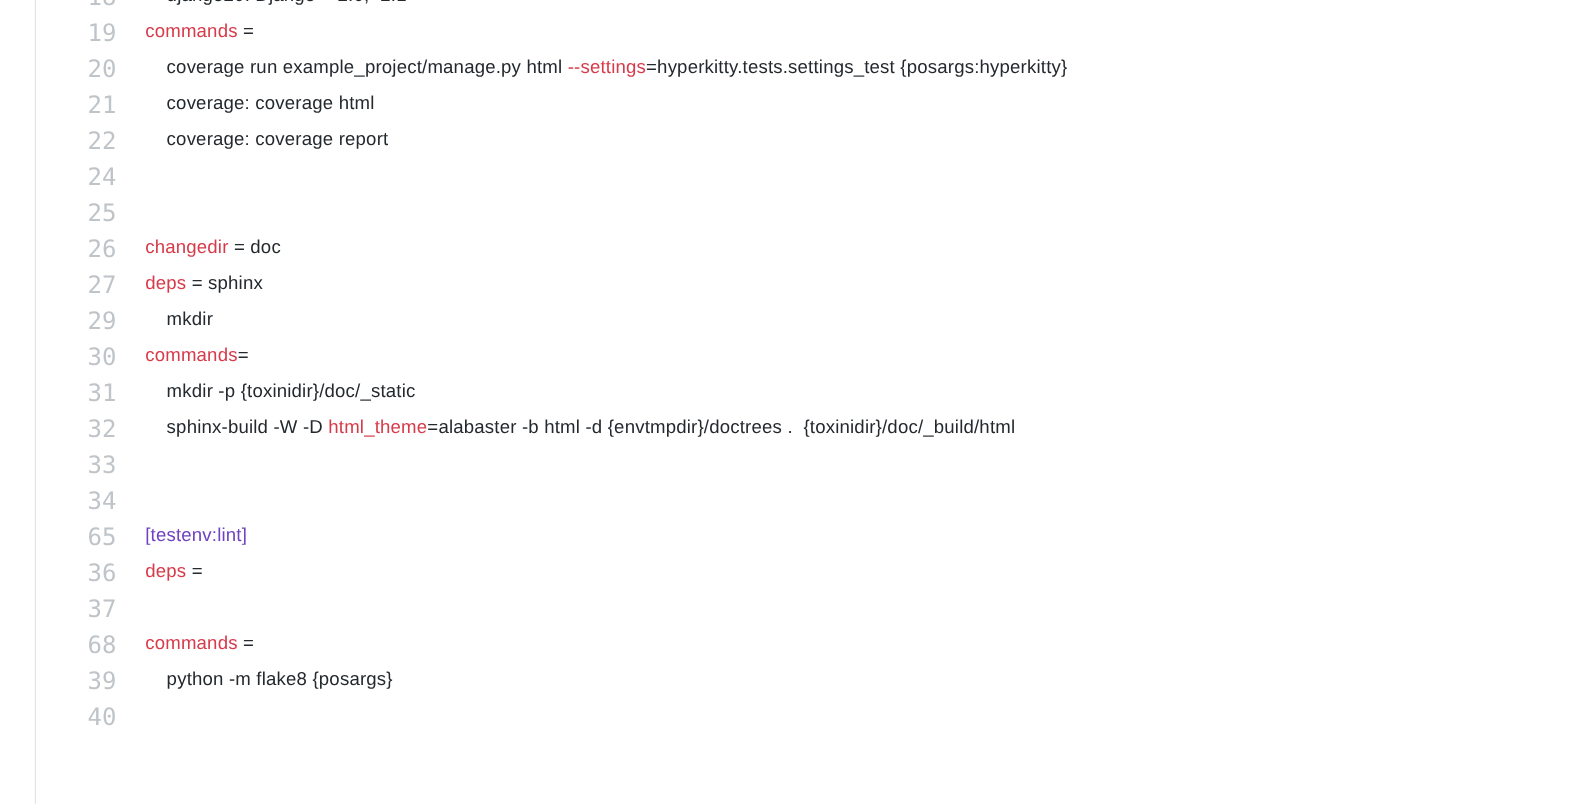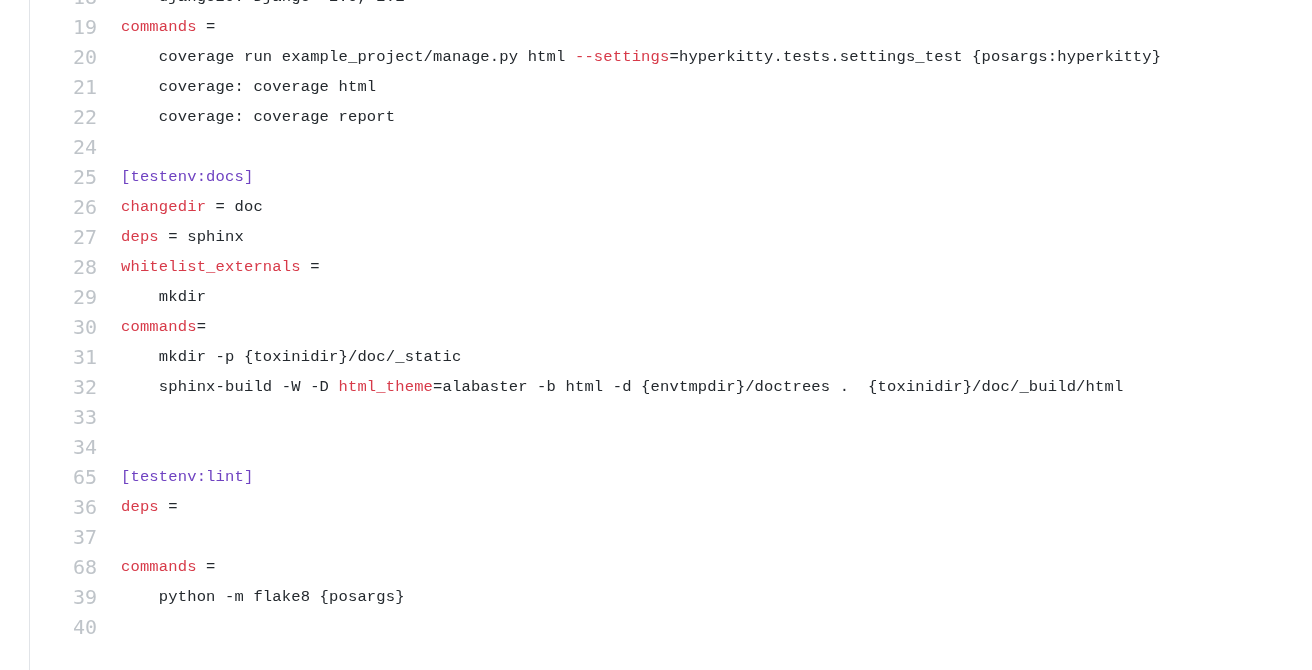--- a/index.html
+++ b/index.html
@@ -60,45 +60,44 @@
     font-family: "DejaVu Sans Mono", "Liberation Mono", monospace;
   }
 
   .line-code {
     position: absolute;
     left: 121px;
     top: 0;
     line-height: 30px;
     color: #24292e;
     white-space: pre;
-    font-family: Liberation Mono, monospace;
+    font-family: Liberation Sans, sans-serif;
     letter-spacing: 0.01em;
   }
 
   
   .tok-section { color: #6f42c1; }
   .tok-key     { color: #d73a49; }
   .tok-plain   { color: #24292e; }
 </style>
 </head>
 <body>
 
 <div id="code-viewer">
   <div id="gutter-rule"></div>
   <div id="code-lines">
       <div class="code-line"><span class="line-no">18</span><span class="line-code"><span class="tok-plain">    django20: Django&gt;=2.0,&lt;2.1</span></span></div>
       <div class="code-line"><span class="line-no">19</span><span class="line-code"><span class="tok-key">commands</span><span class="tok-plain"> =</span></span></div>
       <div class="code-line"><span class="line-no">20</span><span class="line-code"><span class="tok-plain">    coverage run example_project/manage.py html </span><span class="tok-key">--settings</span><span class="tok-plain">=hyperkitty.tests.settings_test {posargs:hyperkitty}</span></span></div>
       <div class="code-line"><span class="line-no">21</span><span class="line-code"><span class="tok-plain">    coverage: coverage html</span></span></div>
       <div class="code-line"><span class="line-no">22</span><span class="line-code"><span class="tok-plain">    coverage: coverage report</span></span></div>
       <div class="code-line"><span class="line-no">24</span><span class="line-code"></span></div>
-      <div class="code-line"><span class="line-no">25</span><span class="line-code"><span class="tok-section">[testenv:docs]</span></span></div>
+      <div class="code-line"><span class="line-no">25</span></div>
       <div class="code-line"><span class="line-no">26</span><span class="line-code"><span class="tok-key">changedir</span><span class="tok-plain"> = doc</span></span></div>
       <div class="code-line"><span class="line-no">27</span><span class="line-code"><span class="tok-key">deps</span><span class="tok-plain"> = sphinx</span></span></div>
-      <div class="code-line"><span class="line-no">28</span><span class="line-code"><span class="tok-key">whitelist_externals</span><span class="tok-plain"> =</span></span></div>
       <div class="code-line"><span class="line-no">29</span><span class="line-code"><span class="tok-plain">    mkdir</span></span></div>
       <div class="code-line"><span class="line-no">30</span><span class="line-code"><span class="tok-key">commands</span><span class="tok-plain">=</span></span></div>
       <div class="code-line"><span class="line-no">31</span><span class="line-code"><span class="tok-plain">    mkdir -p {toxinidir}/doc/_static</span></span></div>
       <div class="code-line"><span class="line-no">32</span><span class="line-code"><span class="tok-plain">    sphinx-build -W -D </span><span class="tok-key">html_theme</span><span class="tok-plain">=alabaster -b html -d {envtmpdir}/doctrees .  {toxinidir}/doc/_build/html</span></span></div>
       <div class="code-line"><span class="line-no">33</span><span class="line-code"></span></div>
       <div class="code-line"><span class="line-no">34</span><span class="line-code"></span></div>
       <div class="code-line"><span class="line-no">65</span><span class="line-code"><span class="tok-section">[testenv:lint]</span></span></div>
       <div class="code-line"><span class="line-no">36</span><span class="line-code"><span class="tok-key">deps</span><span class="tok-plain"> =</span></span></div>
       <div class="code-line"><span class="line-no">37</span></div>
       <div class="code-line"><span class="line-no">68</span><span class="line-code"><span class="tok-key">commands</span><span class="tok-plain"> =</span></span></div>

